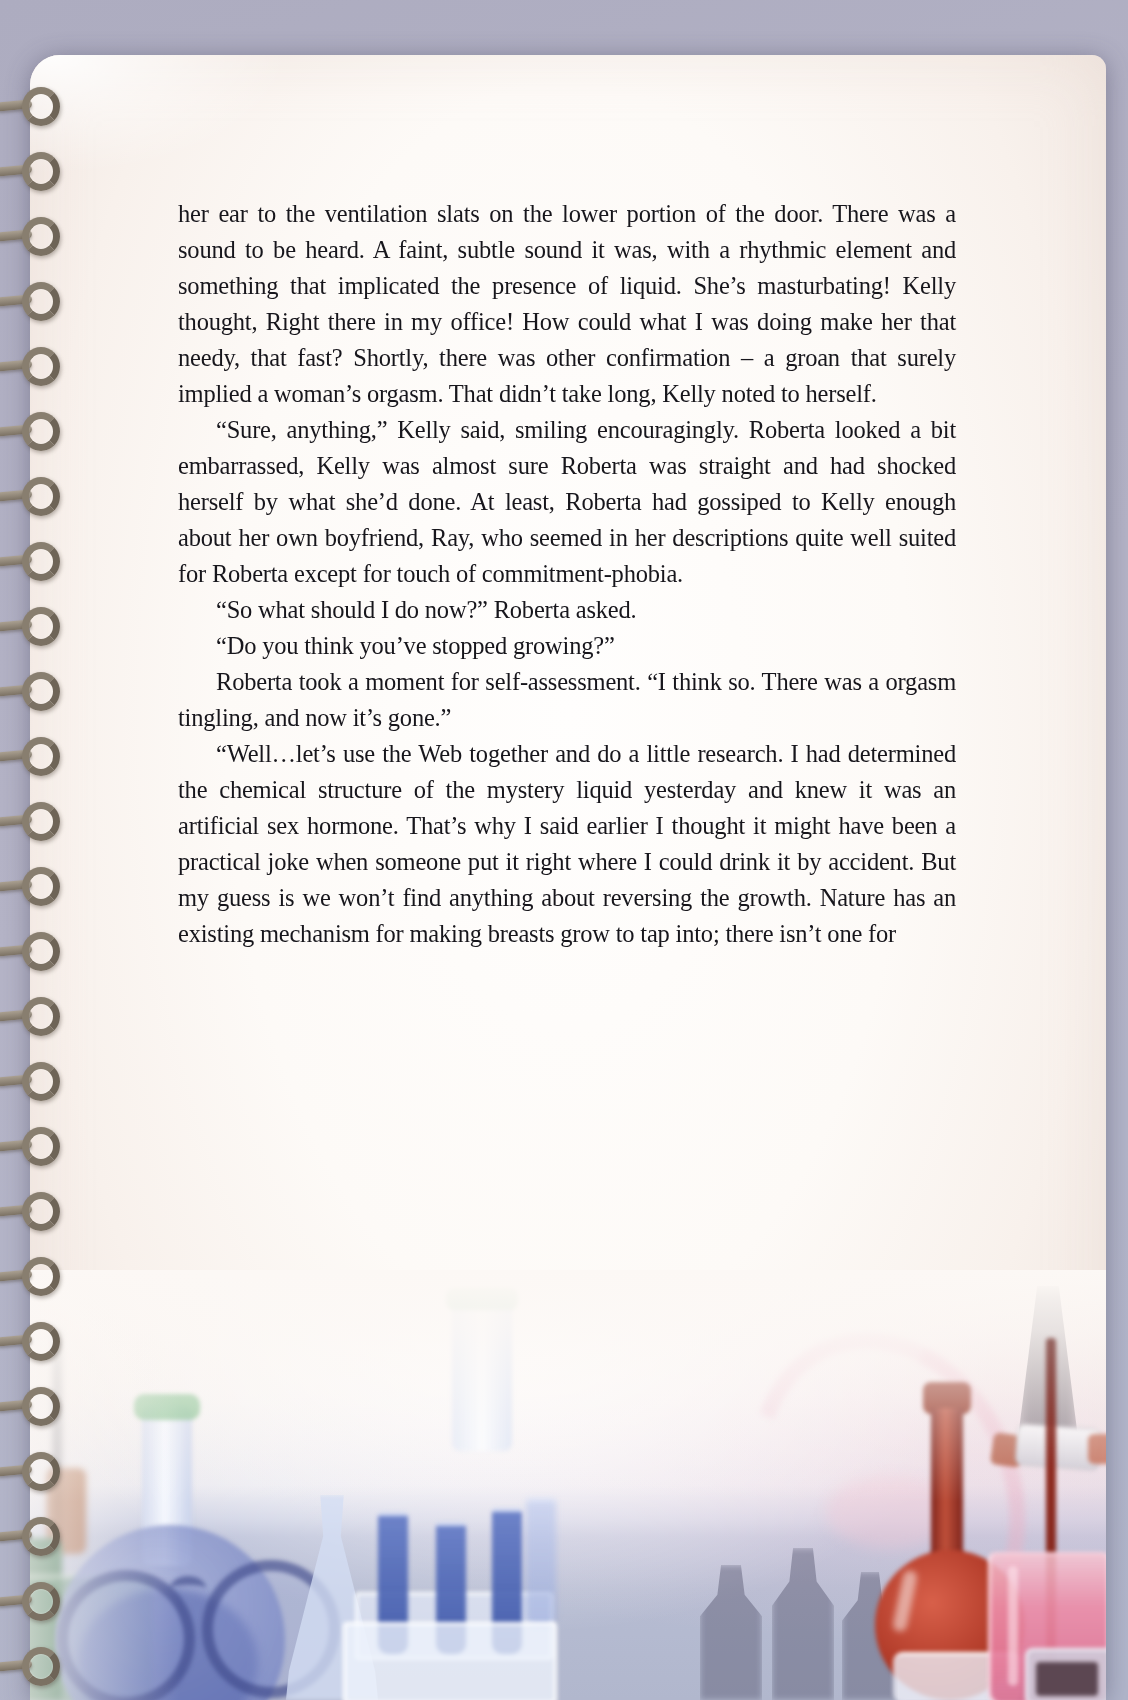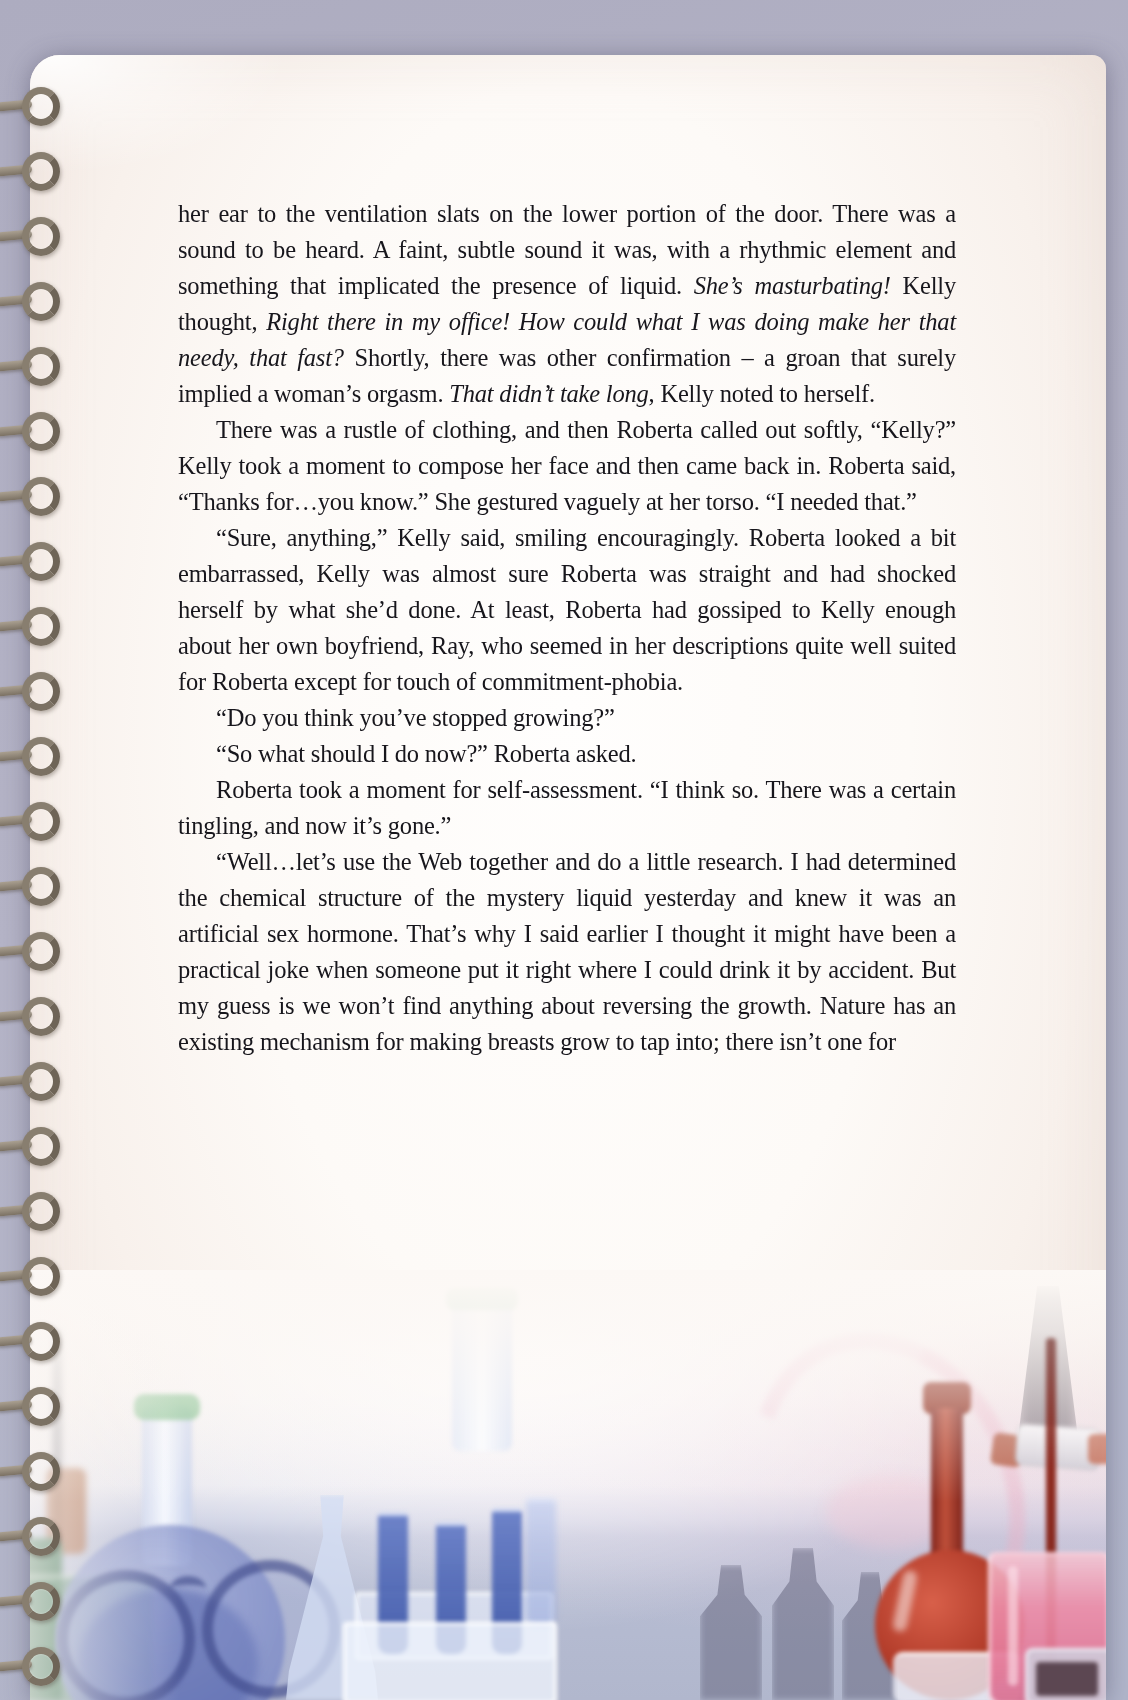--- a/index.html
+++ b/index.html
@@ -36,21 +36,21 @@
     background:transparent;
   }
   
   .text-block{
     position:absolute;left:148px;top:141px;width:778px;z-index:10;
     font-size:24.5px;line-height:36px;color:#17161c;text-align:justify;
     letter-spacing:-0.2px;
   }
   .text-block p{margin:0;}
   .text-block p.indent{text-indent:38px;}
-  .ital{font-style:italic;}
+  .ital{}
   
   .page-number{
     position:absolute;left:0;top:1550px;width:1020px;text-align:center;z-index:12;
     font-size:29px;letter-spacing:3px;color:#2b2a34;
   }
   
   .lab-scene{
     position:absolute;left:0;bottom:0;width:100%;height:430px;z-index:2;
     background:
       radial-gradient(ellipse at 45% 14%,rgba(255,255,255,.95),rgba(255,255,255,0) 58%),
@@ -170,25 +170,24 @@
     <div class="red-highlight blur3"></div>
     <div class="glass-dish blur2"></div>
     <div class="pink-beaker blur2"></div>
     <div class="beaker-shine blur2"></div>
     <div class="specimen-jar blur2"></div>
     <div class="jar-contents blur2"></div>
   </div>
 
   <div class="text-block">
       <p><span>her ear to the ventilation slats on the lower portion of the door. There was a sound to be heard. A faint, subtle sound it was, with a rhythmic element and something that implicated the presence of liquid. </span><span class="ital">She’s masturbating! </span><span>Kelly thought, </span><span class="ital">Right there in my office! How could what I was doing make her that needy, that fast? </span><span>Shortly, there was other confirmation – a groan that surely implied a woman’s orgasm. </span><span class="ital">That didn’t take long</span><span>, Kelly noted to herself.</span></p>
-      <p class="indent"><span>There was a rustle of clothing, and then Roberta called out softly, “Kelly?” Kelly took a moment to compose her face and then came back in. Roberta said, “Thanks for…you know.” She gestured vaguely at her torso. “I needed that.”</span></p>
       <p class="indent"><span>“Sure, anything,” Kelly said, smiling encouragingly. Roberta looked a bit embarrassed, Kelly was almost sure Roberta was straight and had shocked herself by what she’d done. At least, Roberta had gossiped to Kelly enough about her own boyfriend, Ray, who seemed in her descriptions quite well suited for Roberta except for touch of commitment-phobia.</span></p>
+      <p class="indent"><span>“So what should I do now?” Roberta asked.</span></p>
       <p class="indent"><span>“Do you think you’ve stopped growing?”</span></p>
-      <p class="indent"><span>“So what should I do now?” Roberta asked.</span></p>
-      <p class="indent"><span>Roberta took a moment for self-assessment. “I think so. There was a certain tingling, and now it’s gone.”</span></p>
+      <p class="indent"><span>Roberta took a moment for self-assessment. “I think so. There was a orgasm tingling, and now it’s gone.”</span></p>
       <p class="indent"><span>“Well…let’s use the Web together and do a little research. I had determined the chemical structure of the mystery liquid yesterday and knew it was an artificial sex hormone. That’s why I said earlier I thought it might have been a practical joke when someone put it right where I could drink it by accident. But my guess is we won’t find anything about reversing the growth. Nature has an existing mechanism for making breasts grow to tap into; there isn’t one for</span></p>
     </div>
 
 </div>
 
 <div class="rings">
     <div class="ring" style="top: 86px;">
       <span class="stem"></span>
       <span class="loop"></span>
     </div>

